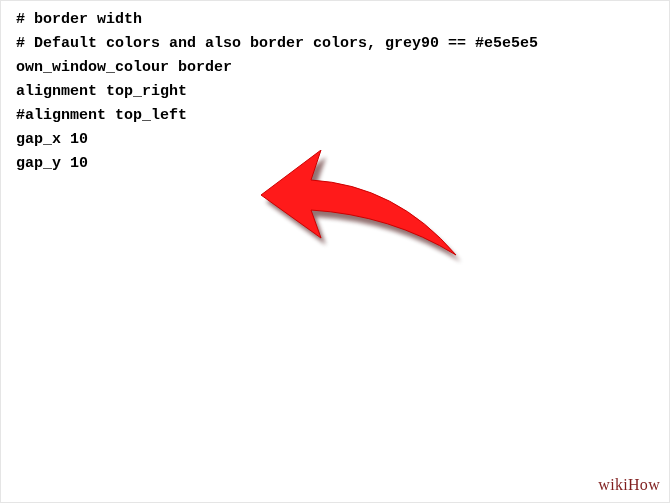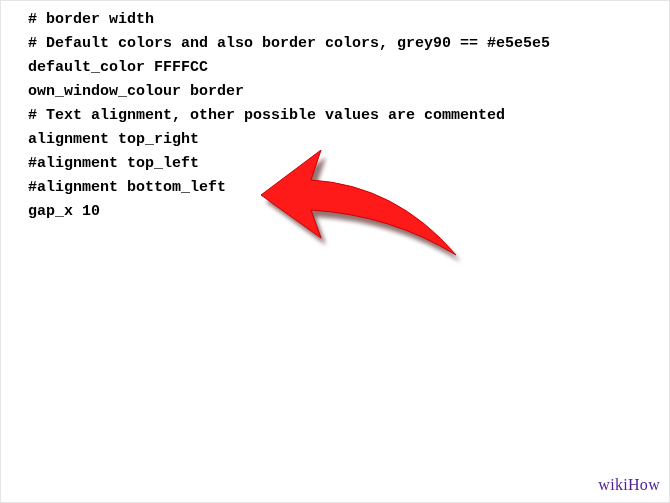--- a/index.html
+++ b/index.html
@@ -8,21 +8,21 @@
     width: 670px;
     height: 503px;
     background: #ffffff;
     overflow: hidden;
   }
   .page {
     position: relative;
     width: 670px;
     height: 503px;
     box-sizing: border-box;
-    padding: 8px 28px;
+    padding: 8px 16px;
     font-family: "Courier New", Courier, monospace;
     font-size: 15px;
     line-height: 24px;
     color: #000000;
     font-weight: bold;
   }
   .line {
     white-space: pre;
     display: block;
   }
@@ -42,41 +42,39 @@
     position: absolute;
     right: 10px;
     bottom: 6px;
     font-family: Georgia, "Times New Roman", serif;
     font-size: 16px;
     color: #bfbfbf;
     font-weight: normal;
     letter-spacing: 0.3px;
   }
   .watermark .wiki {
-    color: #4c1d95;
+    color: #7f1d1d;
   }
 </style>
 </head>
 <body>
 
 <div class="page">
 
   <span class="line"># border width</span>
   <span class="line"></span>
   <span class="line"># Default colors and also border colors, grey90 == #e5e5e5</span>
-  <span class="line">default_color FFFFCC</span>
   <span class="line"></span>
   <span class="line">own_window_colour border</span>
   <span class="line"></span>
-  <span class="line"># Text alignment, other possible values are commented</span>
   <span class="line">alignment top_right</span>
   <span class="line">#alignment top_left</span>
-  <span class="line">#alignment bottom_left</span>
   <span class="line"></span>
   <span class="line">gap_x 10</span>
+  <span class="line">gap_y 10</span>
   <span class="line"></span>
 
   <div class="arrow">
     <svg width="210" height="130" viewBox="0 0 210 130">
       <defs>
         <filter id="blur" x="-20%" y="-20%" width="140%" height="140%">
           <feGaussianBlur stdDeviation="2.2"></feGaussianBlur>
         </filter>
       </defs>
 

